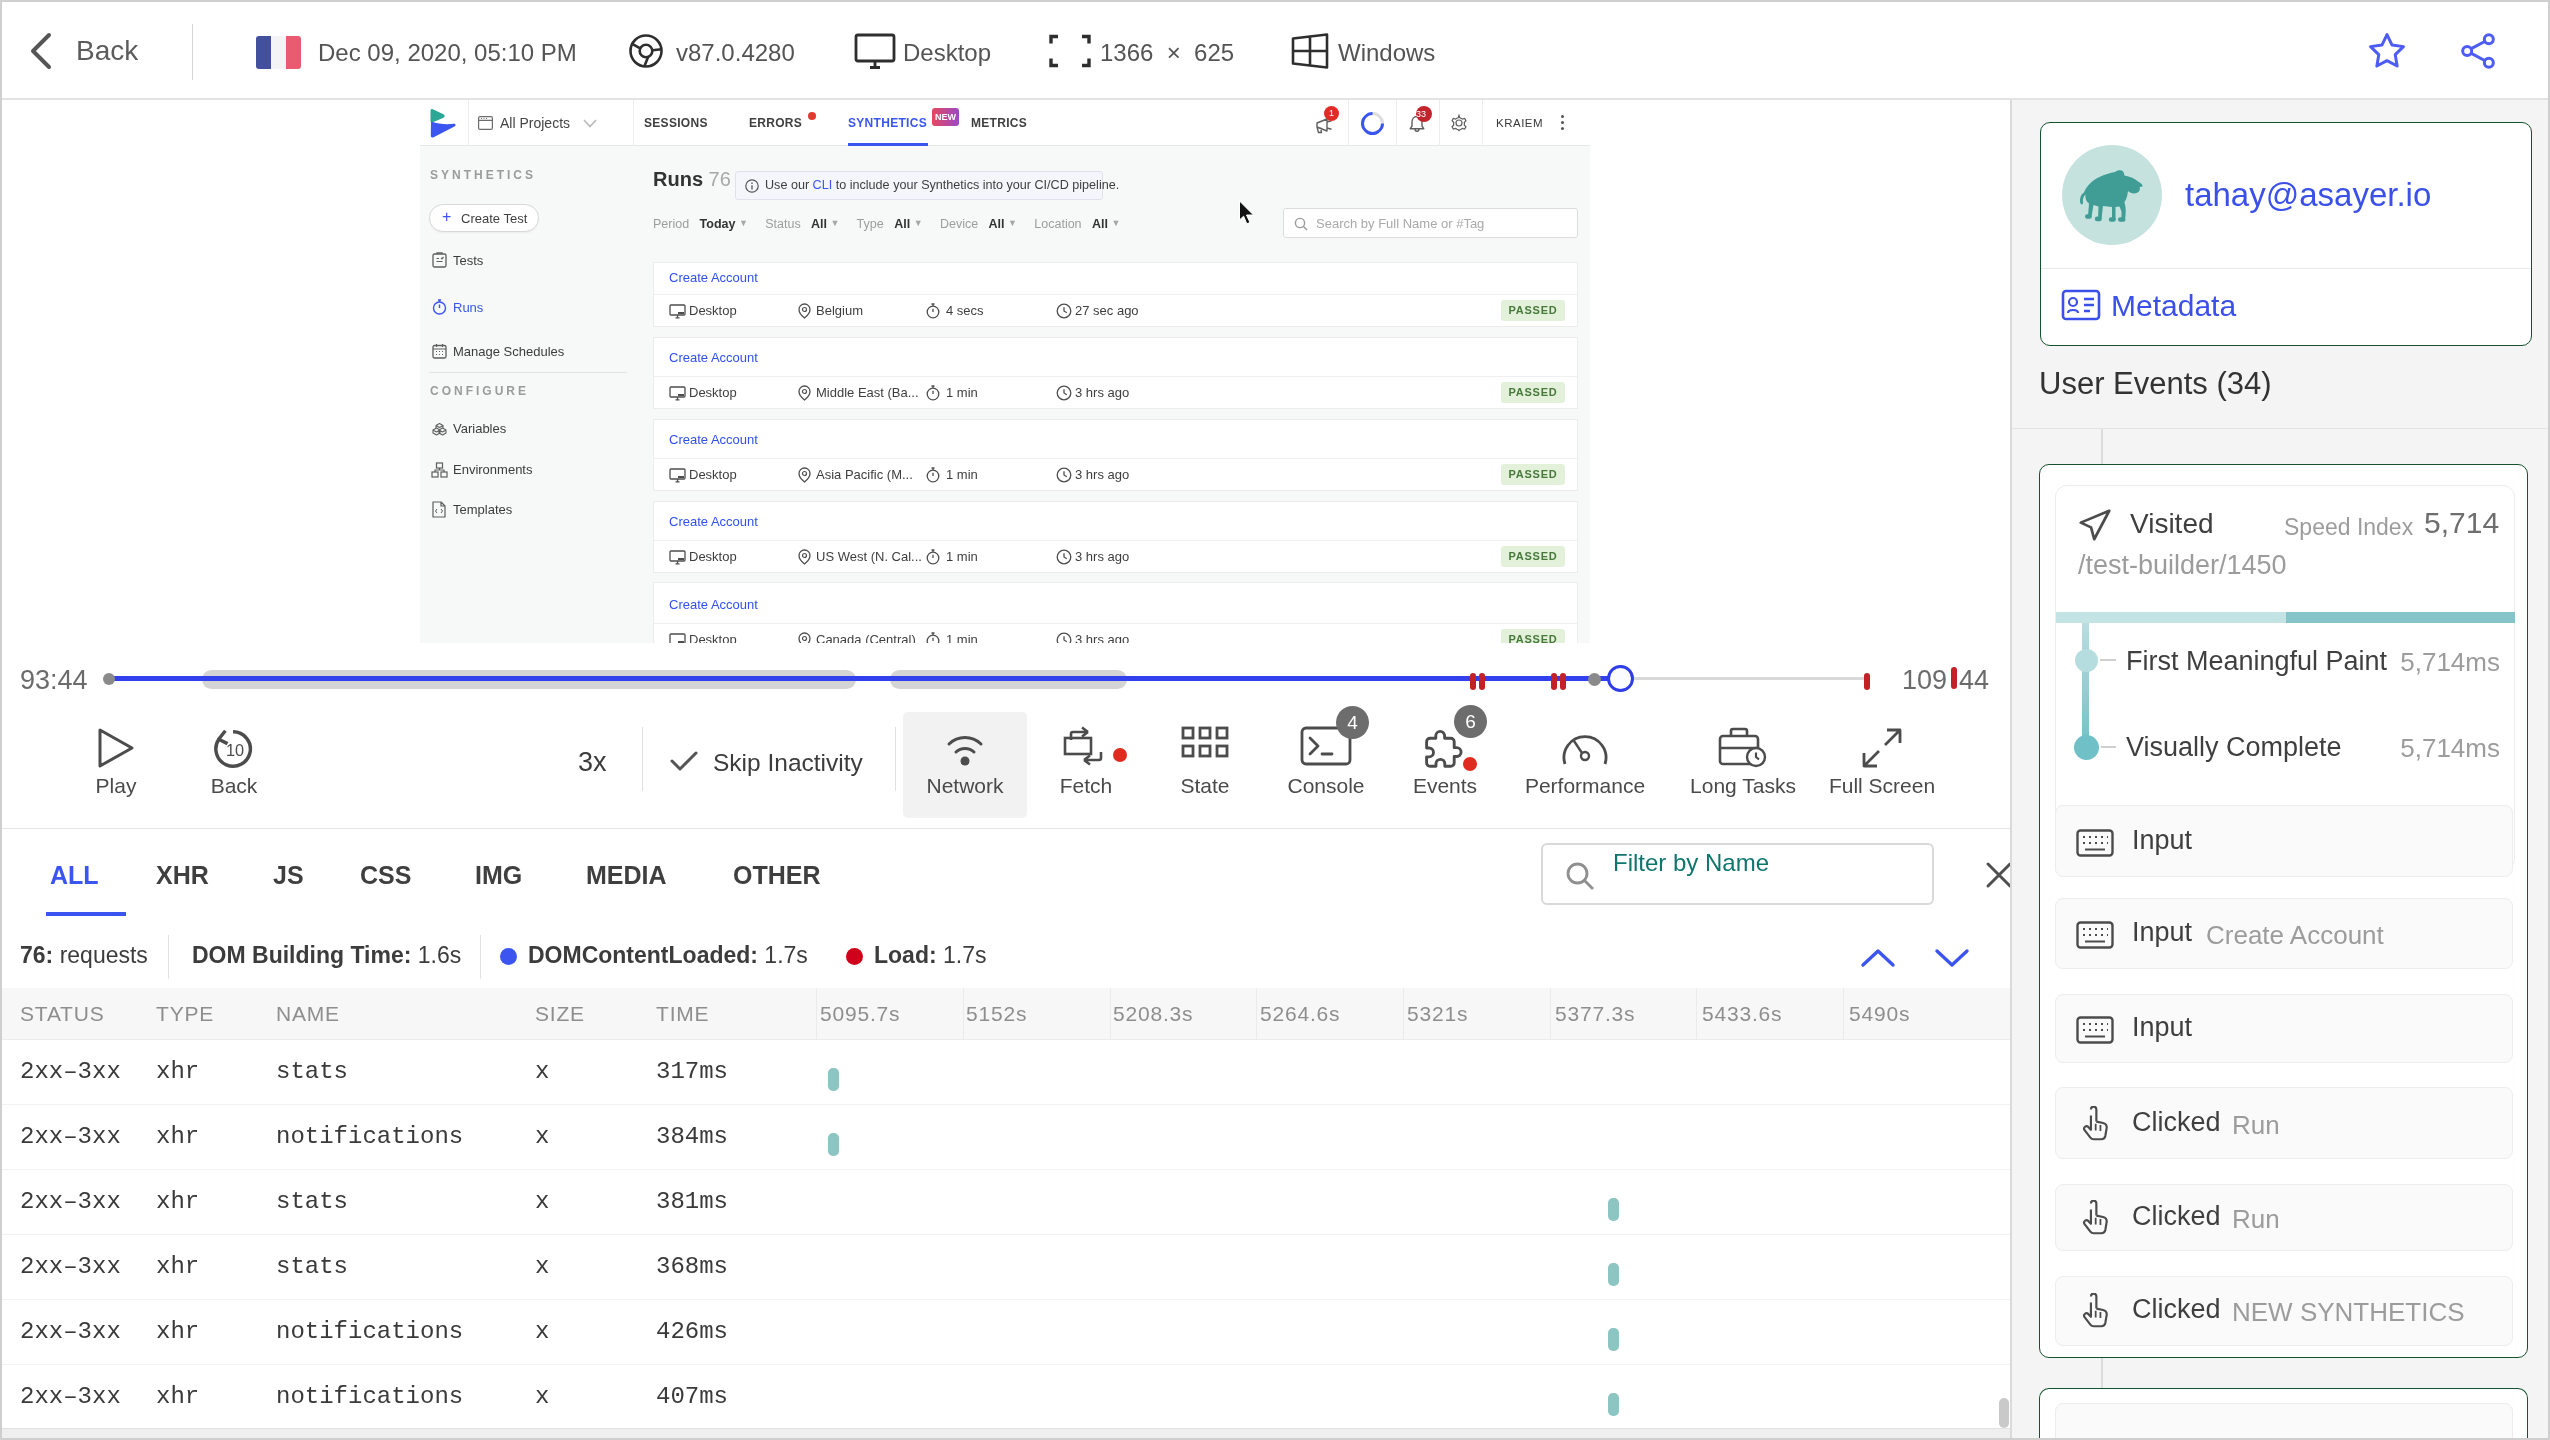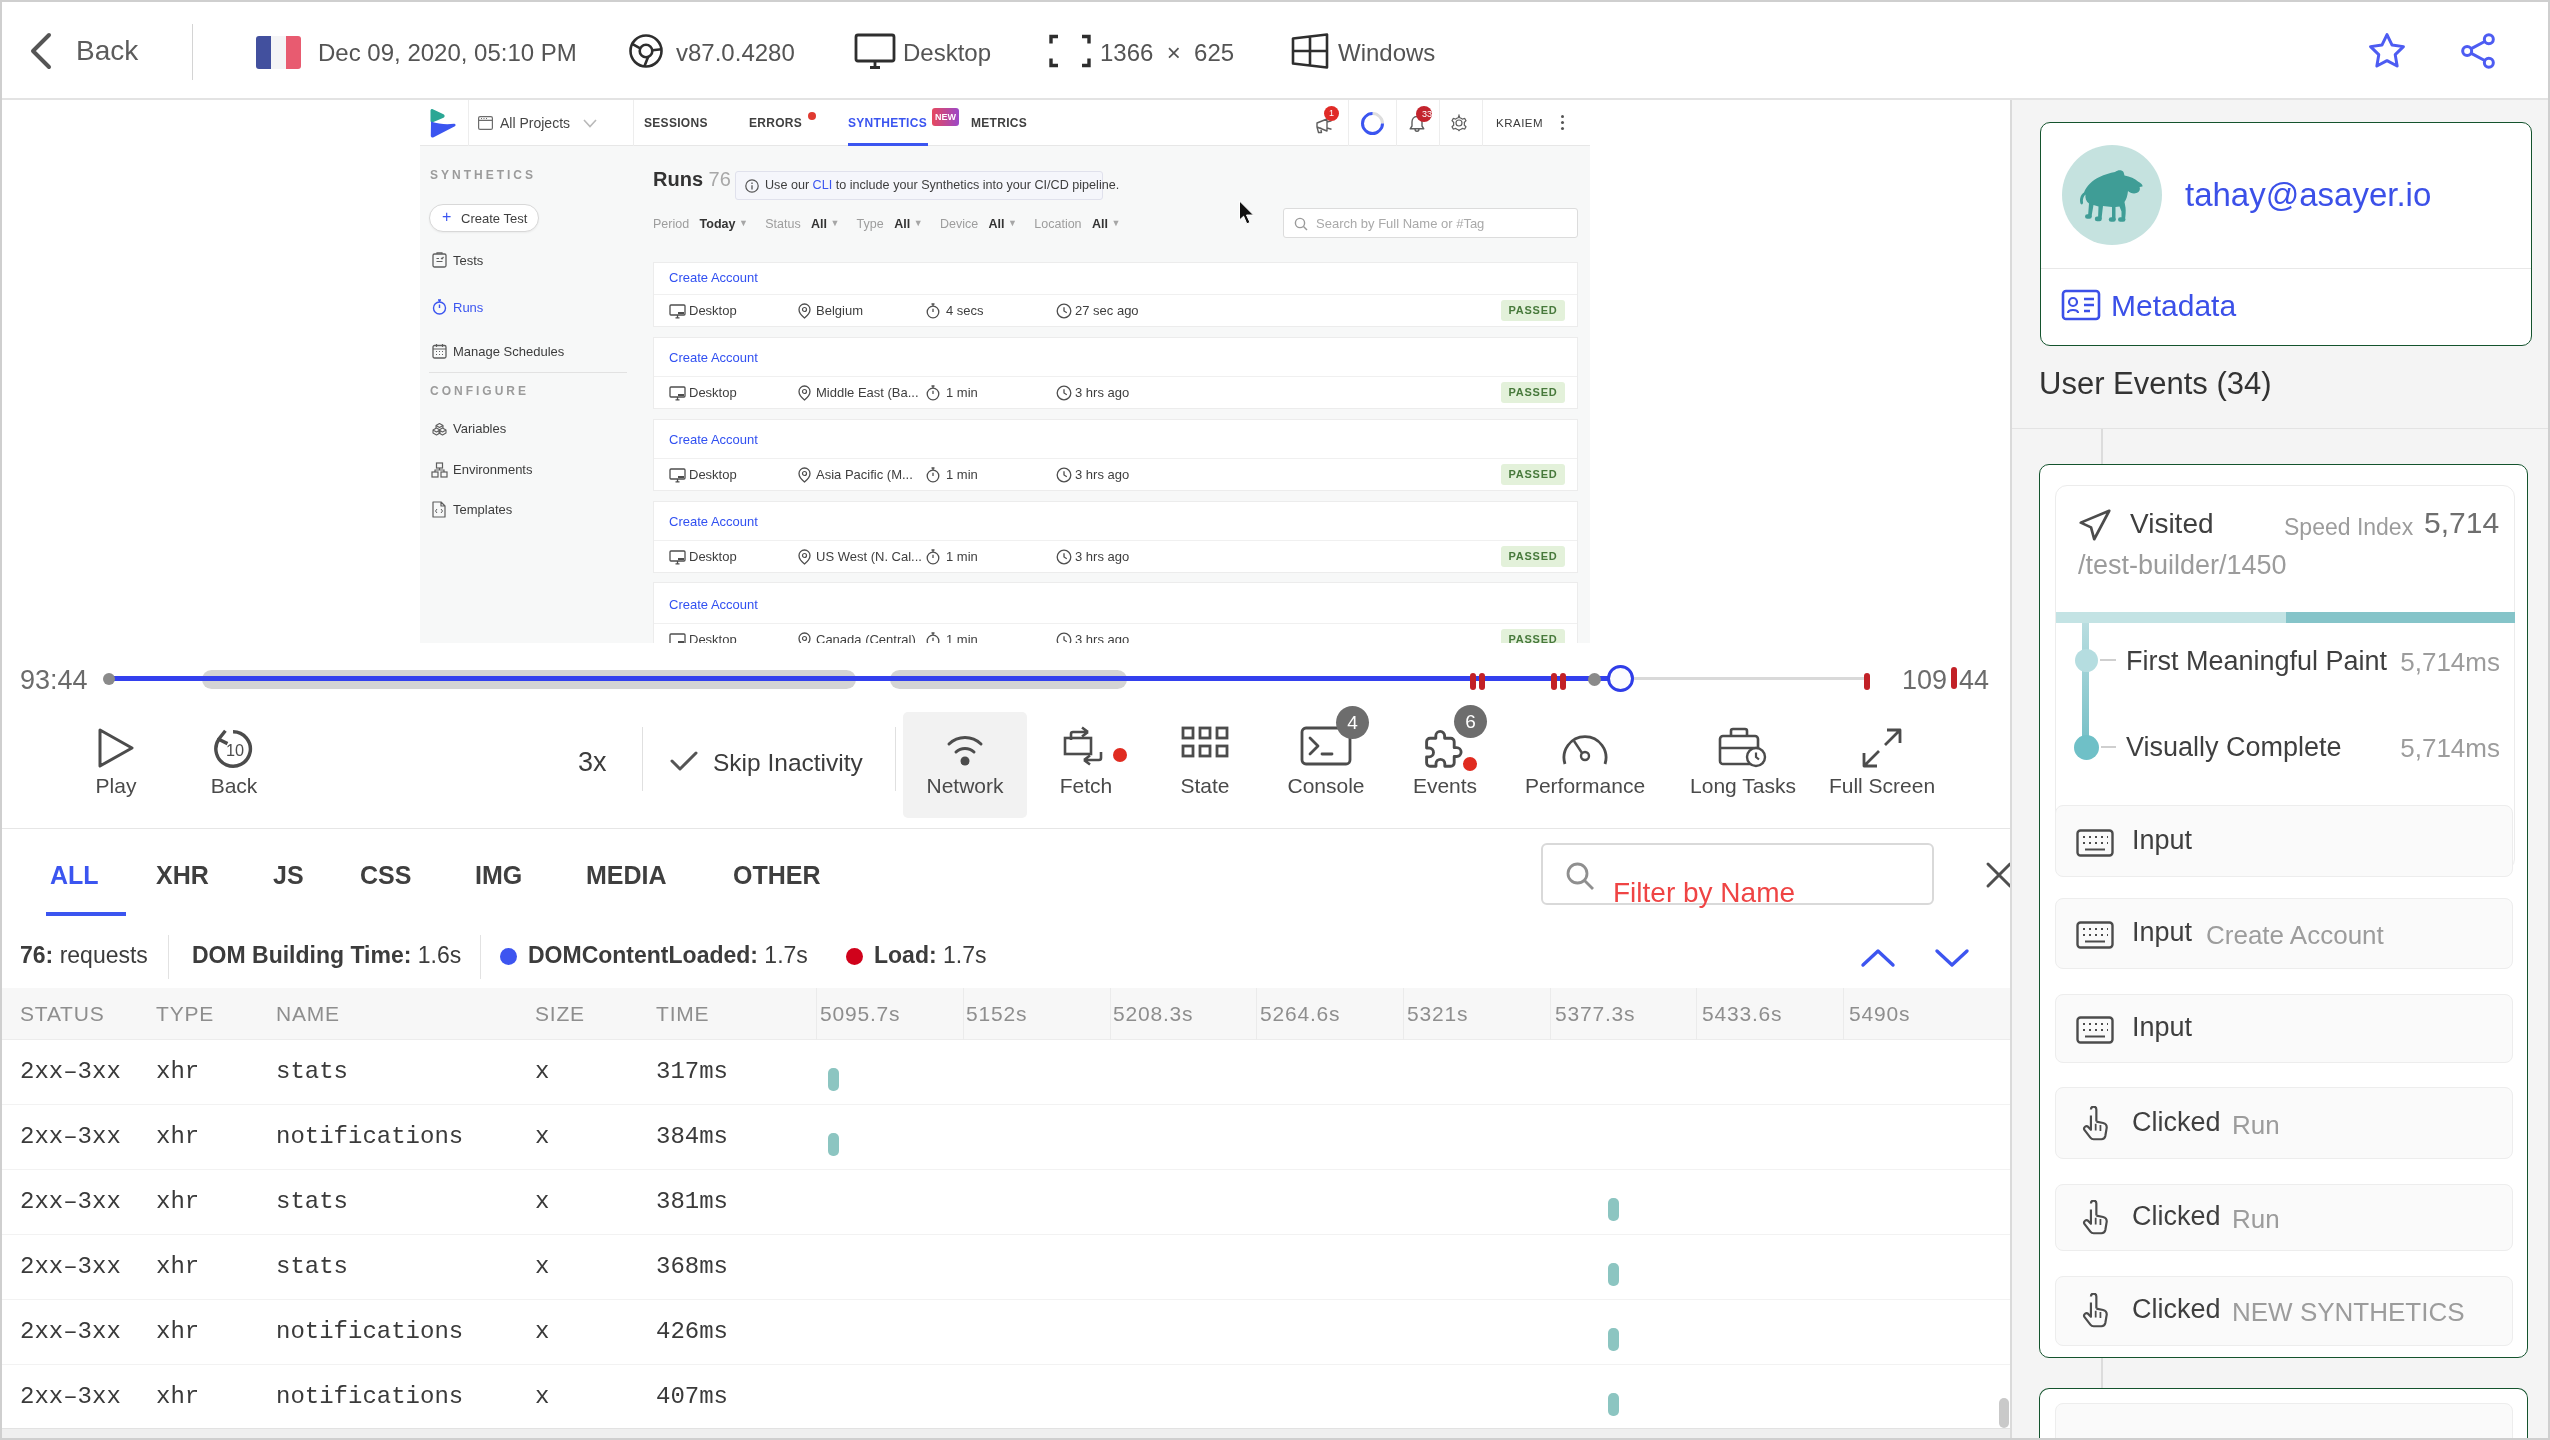--- a/index.html
+++ b/index.html
@@ -136,21 +136,21 @@
     <svg class="abs" style="left:895px;top:18px" width="19" height="16" viewBox="0 0 19 16">
           <path d="M2 5 L12 1 V13 L2 9 Z M2 9 L3.5 14.5 H6.5 L5.5 9.3 M12 4 L16.5 2.8 M12 10 L16.5 11.2" fill="none" stroke="#5e5e5e" stroke-width="1.4" stroke-linejoin="round"></path>
         </svg>
     <div class="abs" style="left:904px;top:6px;width:15px;height:15px;border-radius:50%;background:#e02b27;color:#fff;font-size:9px;line-height:15px;text-align:center">1</div>
     <div class="navdiv" style="left:928px"></div>
     <div class="abs" style="left:941px;top:12px;width:23px;height:23px;border-radius:50%;border:3.5px solid #3b55f0;border-top-color:#dddddd;transform:rotate(45deg)"></div>
     <div class="navdiv" style="left:976px"></div>
     <svg class="abs" style="left:988px;top:15px" width="18" height="18" viewBox="0 0 18 18">
           <path d="M9 1.5 C5.8 1.5 4 4 4 7 V11 L2.2 13.8 H15.8 L14 11 V7 C14 4 12.2 1.5 9 1.5 Z M7 14 C7 15.4 7.8 16.2 9 16.2 C10.2 16.2 11 15.4 11 14" fill="none" stroke="#5e5e5e" stroke-width="1.4" stroke-linejoin="round"></path>
         </svg>
-    <div class="abs" style="left:996px;top:6px;width:16px;height:16px;border-radius:50%;background:#c3232d;color:#fff;font-size:9px;line-height:16px;text-align:right">33</div>
+    <div class="abs" style="left:996px;top:6px;width:16px;height:16px;border-radius:50%;background:#c3232d;color:#fff;font-size:9px;line-height:16px;text-align:left">33</div>
     <div class="navdiv" style="left:1019px"></div>
     <svg class="abs" style="left:1030px;top:14px" width="18" height="18" viewBox="0 0 24 24">
           <path d="M12 8 a4 4 0 1 0 0 8 a4 4 0 1 0 0-8 M12 1.8 L13 5 a7.2 7.2 0 0 1 3.4 1.9 l3.2-1 1.7 3 -2.3 2.4 a7.2 7.2 0 0 1 0 3.4 l2.3 2.4 -1.7 3 -3.2-1 a7.2 7.2 0 0 1 -3.4 1.9 L12 22.2 11 21 a7.2 7.2 0 0 1 -3.4 -1.9 l-3.2 1 -1.7 -3 2.3 -2.4 a7.2 7.2 0 0 1 0 -3.4 L2.7 8.9 l1.7 -3 3.2 1 A7.2 7.2 0 0 1 11 5 Z" fill="none" stroke="#5e5e5e" stroke-width="1.6"></path>
         </svg>
     <div class="navdiv" style="left:1062px"></div>
     <div class="abs" style="left:1076px;top:0;height:46px;line-height:46px;font-size:11.5px;color:#3a3a3a;letter-spacing:.5px">KRAIEM</div>
     <div class="abs" style="left:1141px;top:15px;width:3px;height:3px;border-radius:50%;background:#555;box-shadow:0 6px 0 #555,0 12px 0 #555"></div>
   </div>
 
   <div class="sidelabel" style="left:10px;top:68px">SYNTHETICS</div>
@@ -471,21 +471,21 @@
   <div class="ftab" style="left:273px">JS</div>
   <div class="ftab" style="left:360px">CSS</div>
   <div class="ftab" style="left:475px">IMG</div>
   <div class="ftab" style="left:586px">MEDIA</div>
   <div class="ftab" style="left:733px">OTHER</div>
   <div class="abs" style="left:1541px;top:14px;width:393px;height:62px;border:2px solid #d9d9d9;border-radius:6px;background:#fff">
     <svg class="abs" style="left:22px;top:16px" width="30" height="30" viewBox="0 0 30 30">
         <circle cx="12.5" cy="12.5" r="9.5" fill="none" stroke="#8f8f8f" stroke-width="2.8"></circle>
         <path d="M19.5 19.5 L28 28" stroke="#8f8f8f" stroke-width="2.8"></path>
       </svg>
-    <span class="abs" style="left:70px;top:32px;font-size:28px;color:#ef4444">Filter by Name</span>
+    <span class="abs" style="left:70px;top:4px;font-size:24px;color:#0f766e">Filter by Name</span>
   </div>
   <svg class="abs" style="left:1984px;top:31px" width="30" height="30" viewBox="0 0 30 30">
       <path d="M4 4 L26 26 M26 4 L4 26" stroke="#4f4f4f" stroke-width="3" stroke-linecap="round"></path>
     </svg>
 </div>
 <div id="infobar">
   <div class="inftxt" style="left:20px"><b>76:</b> requests</div>
   <div class="vdiv" style="left:168px"></div>
   <div class="inftxt" style="left:192px"><b>DOM Building Time:</b> 1.6s</div>
   <div class="vdiv" style="left:480px"></div>

